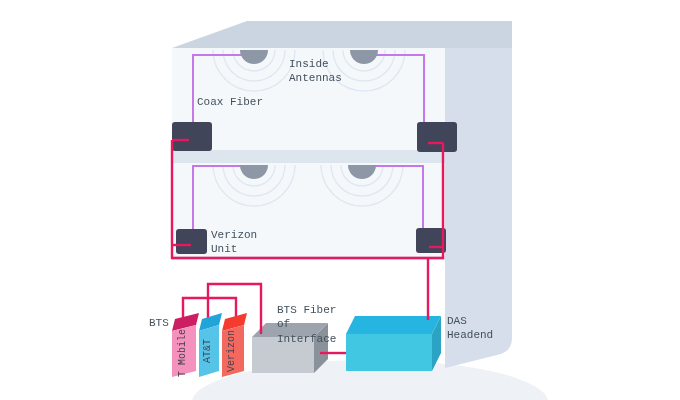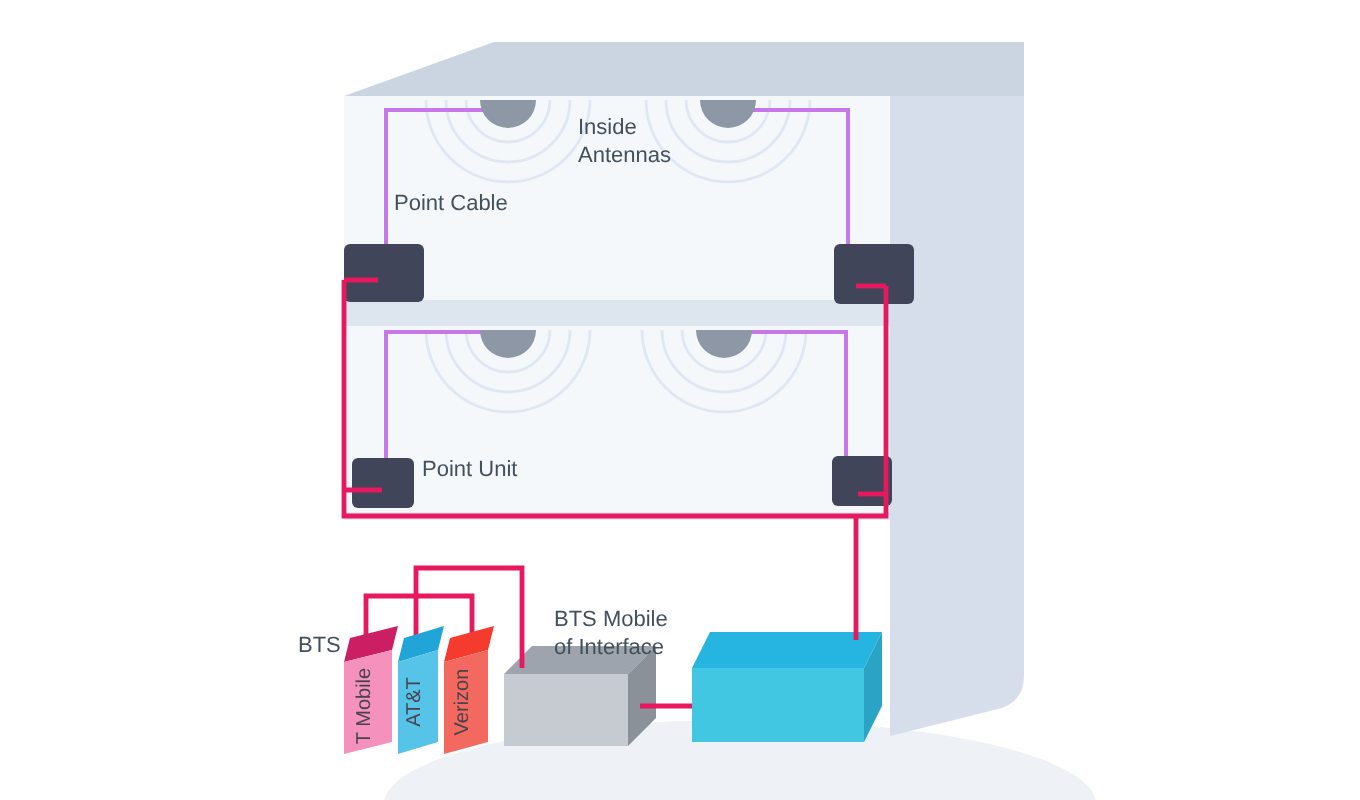--- a/index.html
+++ b/index.html
@@ -1,18 +1,18 @@
 <!DOCTYPE html>
 <html><head>
 <meta charset="utf-8">
 <style>
   html,body{margin:0;padding:0;background:#ffffff;}
   .canvas{
     position:relative;width:558px;height:400px;overflow:hidden;background:#ffffff;
-    font-family:Liberation Sans, sans-serif;
+    font-family:Liberation Mono, monospace;
   }
   .canvas svg{position:absolute;left:0;top:0;}
   .label{
     position:absolute;font-size:11px;line-height:1.3;color:#42505c;
     white-space:normal;
   }
   .tower-label{
     position:absolute;width:50px;height:14px;text-align:center;
     transform:rotate(-90deg);font-size:10px;font-weight:500;color:#47424c;
   }
@@ -106,27 +106,28 @@
       </g>
       <g>
         <polygon points="222,331 225,319 247,313 244,325" fill="#f53a2e"></polygon>
         <polygon points="222,331 244,325 244,371 222,377" fill="#f4695f"></polygon>
       </g>
     </g>
   </svg>
 
   <div class="label" style="left:289px;top:57px;width:58px">Inside Antennas</div>
 
-  <div class="label" style="left:197px;top:95px;width:80px">Point Cable</div>
+  <div class="label" style="left:197px;top:95px;width:80px">Coax Fiber</div>
 
 
-  <div class="label" style="left:211px;top:228px;width:48px">Point Unit</div>
+  <div class="label" style="left:211px;top:228px;width:48px">Verizon Unit</div>
 
   <div class="label" style="left:149px;top:316px;width:30px">BTS</div>
 
-  <div class="label" style="left:277px;top:303px;width:66px">BTS Mobile of Interface</div>
+  <div class="label" style="left:277px;top:303px;width:66px">BTS Fiber of Interface</div>
 
+  <div class="label" style="left:447px;top:314px;width:52px">DAS Headend</div>
 
   <div class="tower-label" style="left:159px;top:346px">T Mobile</div>
   <div class="tower-label" style="left:184px;top:344px">AT&amp;T</div>
   <div class="tower-label" style="left:208px;top:344px">Verizon</div>
 
 </div>
 
 </body></html>

